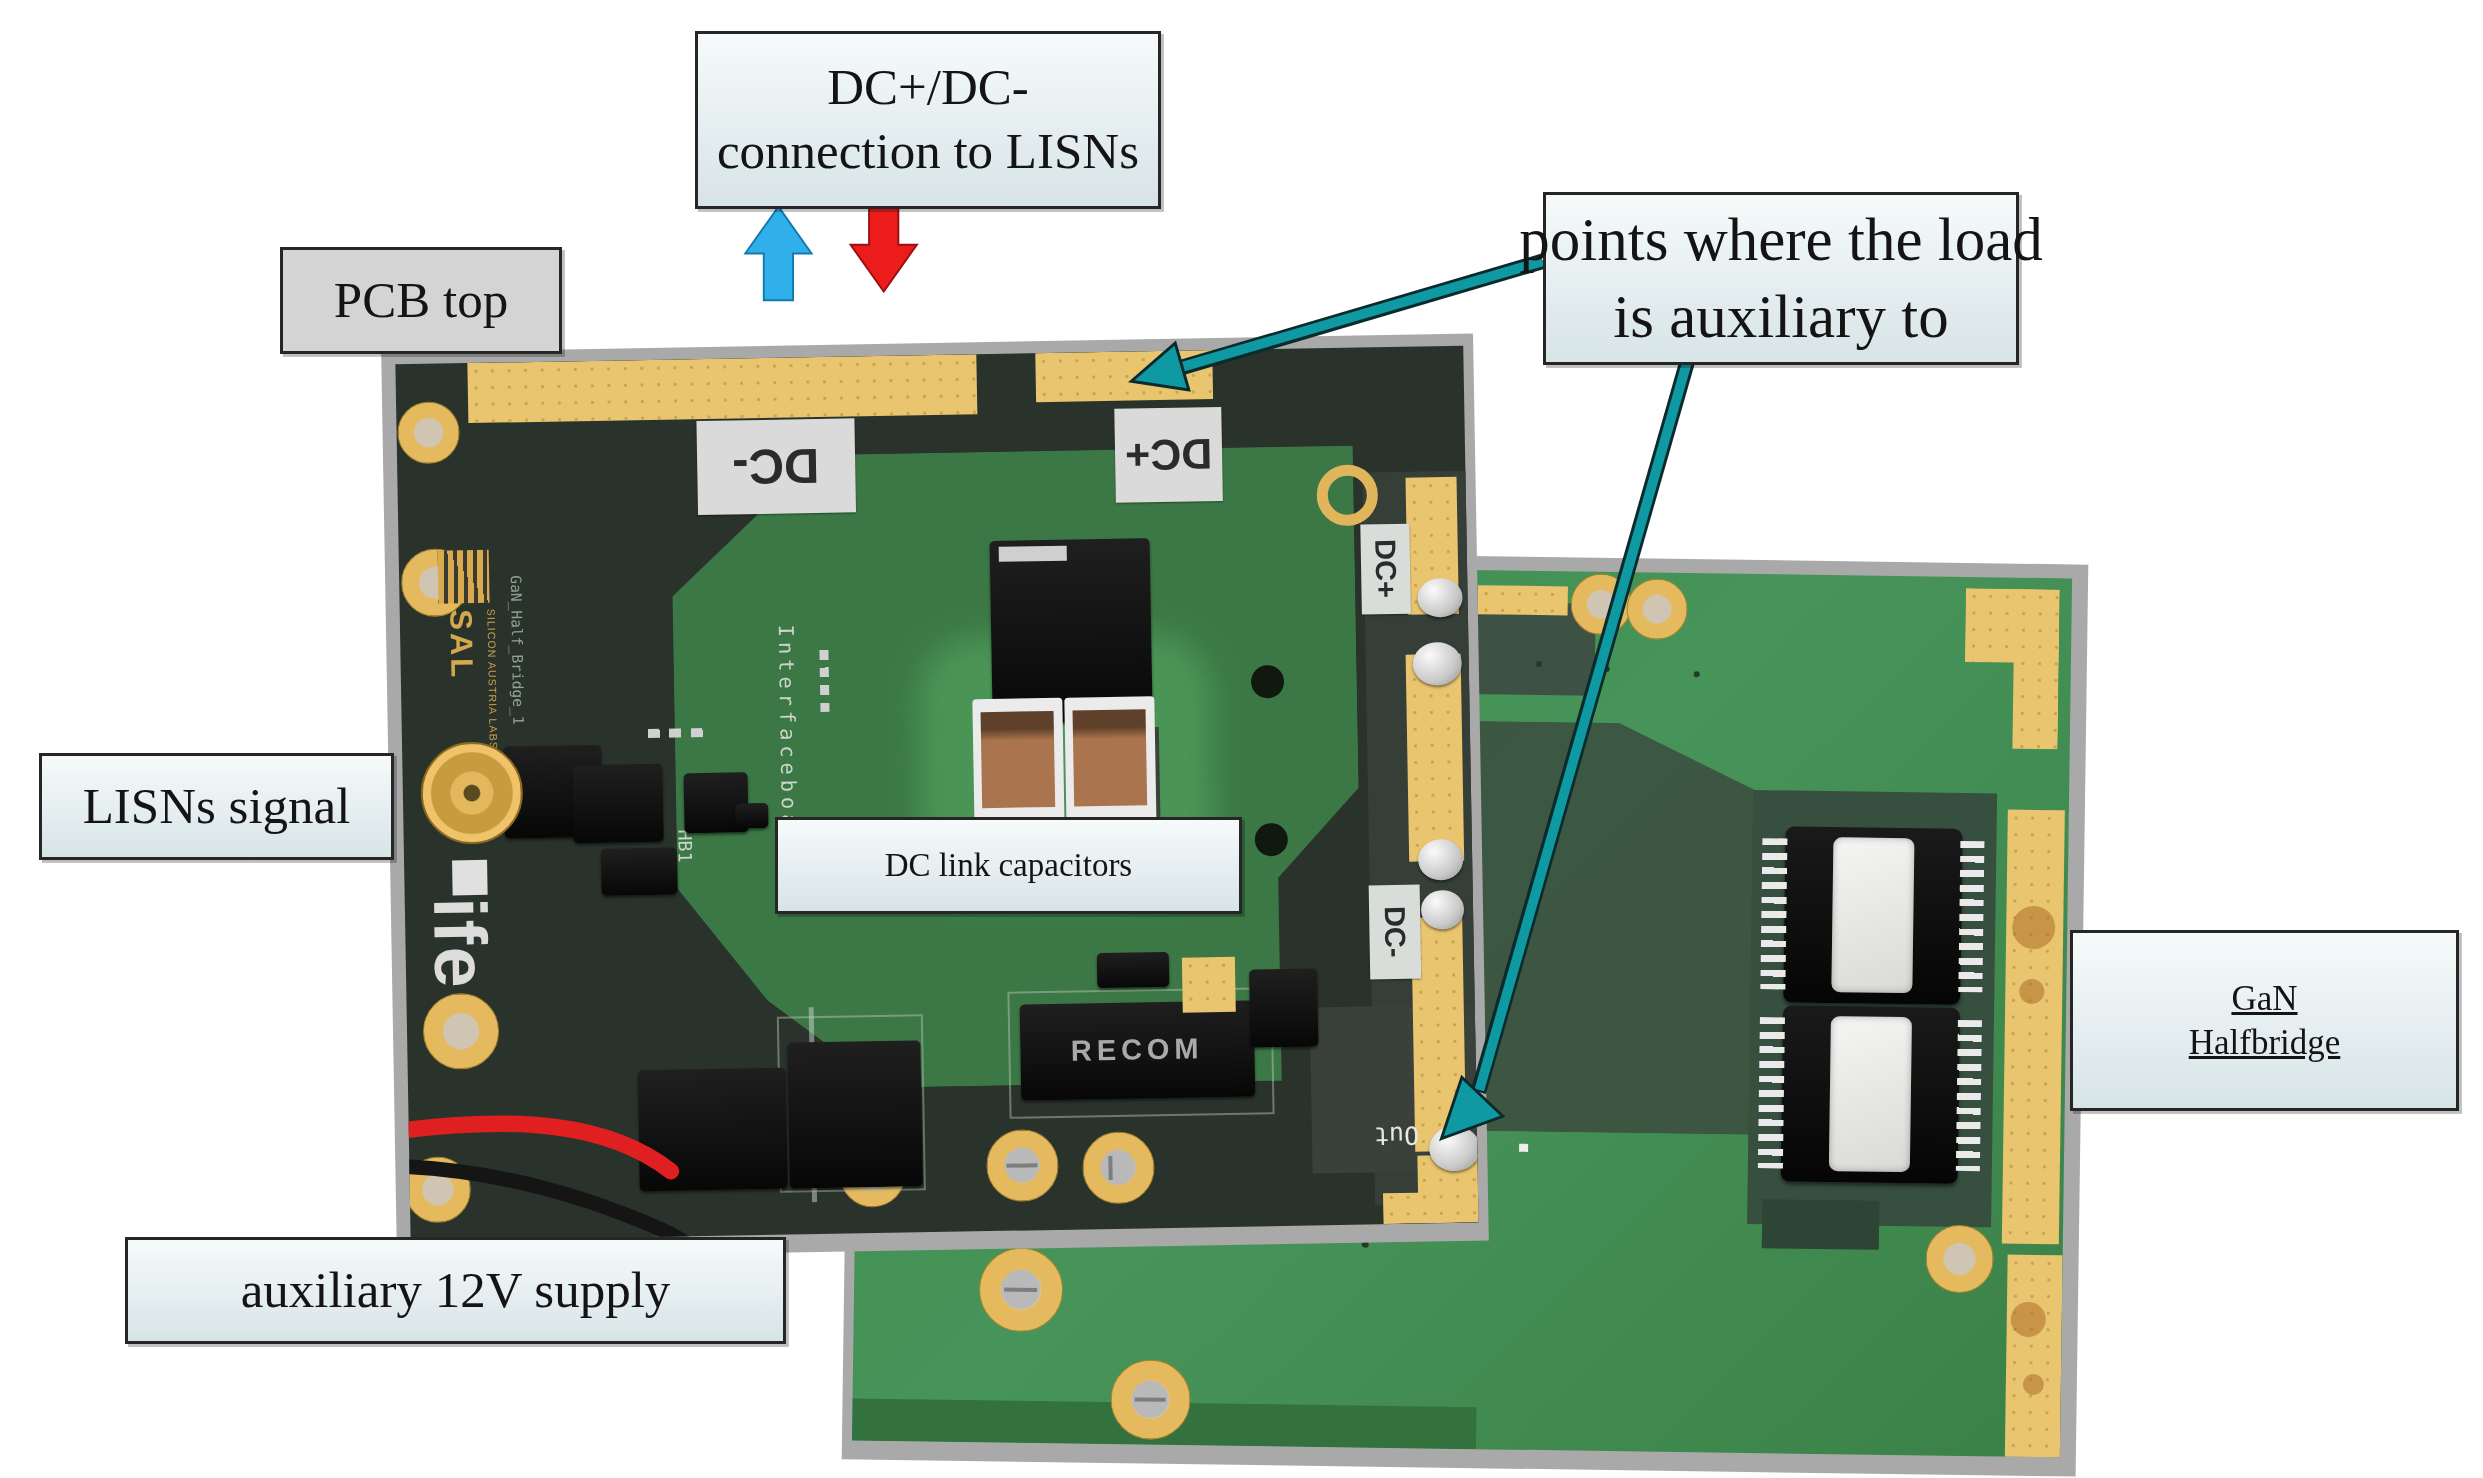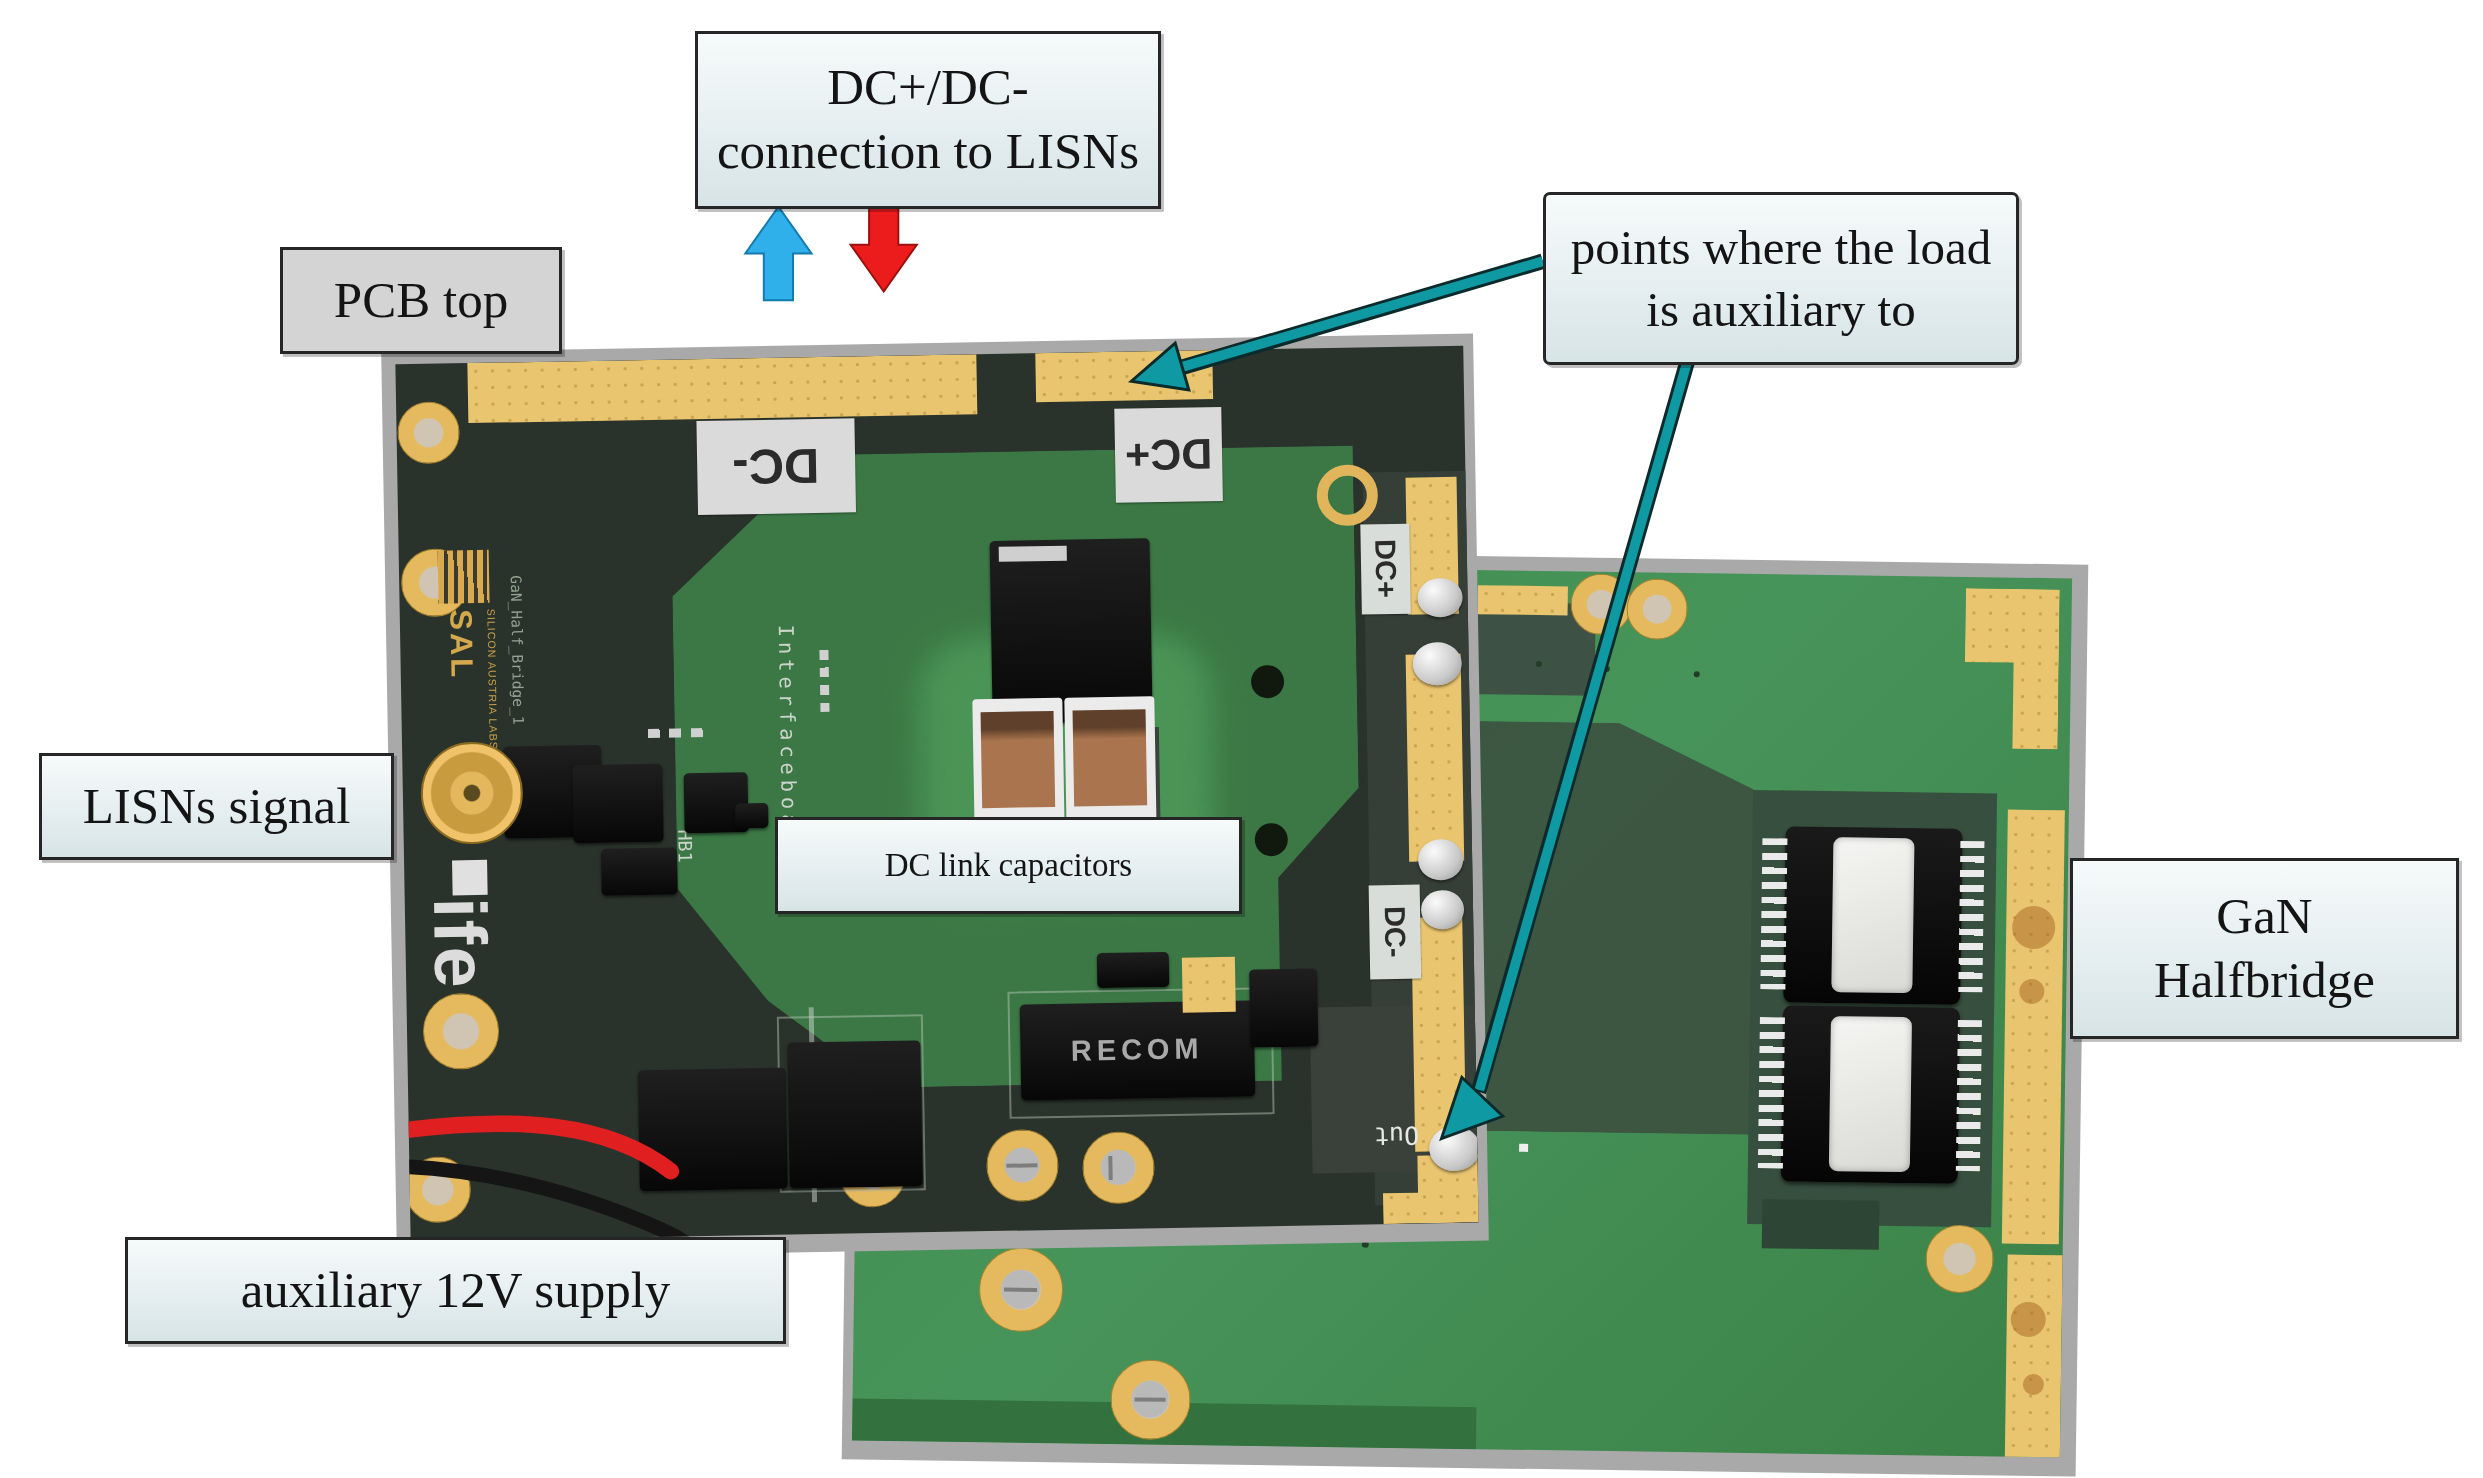--- a/index.html
+++ b/index.html
@@ -234,37 +234,37 @@
 
   <div class="callout" style="left:695px;top:31px;width:460px;height:172px;font-size:51px;">
     <span>DC+/DC-</span>
     <span>connection to LISNs</span>
   </div>
 
   <div class="callout gray" style="left:280px;top:247px;width:276px;height:101px;font-size:51px;">
     <span>PCB top</span>
   </div>
 
-  <div class="callout" style="left:1543px;top:192px;width:470px;height:167px;font-size:49px;border-radius:7px;">
+  <div class="callout" style="left:1543px;top:192px;width:470px;height:167px;font-size:61px;">
     <span>points where the load</span>
     <span>is auxiliary to</span>
   </div>
 
   <div class="callout" style="left:39px;top:753px;width:349px;height:101px;font-size:51px;">
     <span>LISNs signal</span>
   </div>
 
   <div class="callout" style="left:775px;top:817px;width:461px;height:91px;font-size:33px;">
     <span>DC link capacitors</span>
   </div>
 
   <div class="callout" style="left:125px;top:1237px;width:655px;height:101px;font-size:51px;">
     <span>auxiliary 12V supply</span>
   </div>
 
-  <div class="callout" style="left:2070px;top:858px;width:383px;height:175px;font-size:51px;">
+  <div class="callout" style="left:2070px;top:930px;width:383px;height:175px;font-size:35px;text-decoration:underline;">
     <span>GaN</span>
     <span>Halfbridge</span>
   </div>
 
 
 </div>
 
 
 </body></html>

